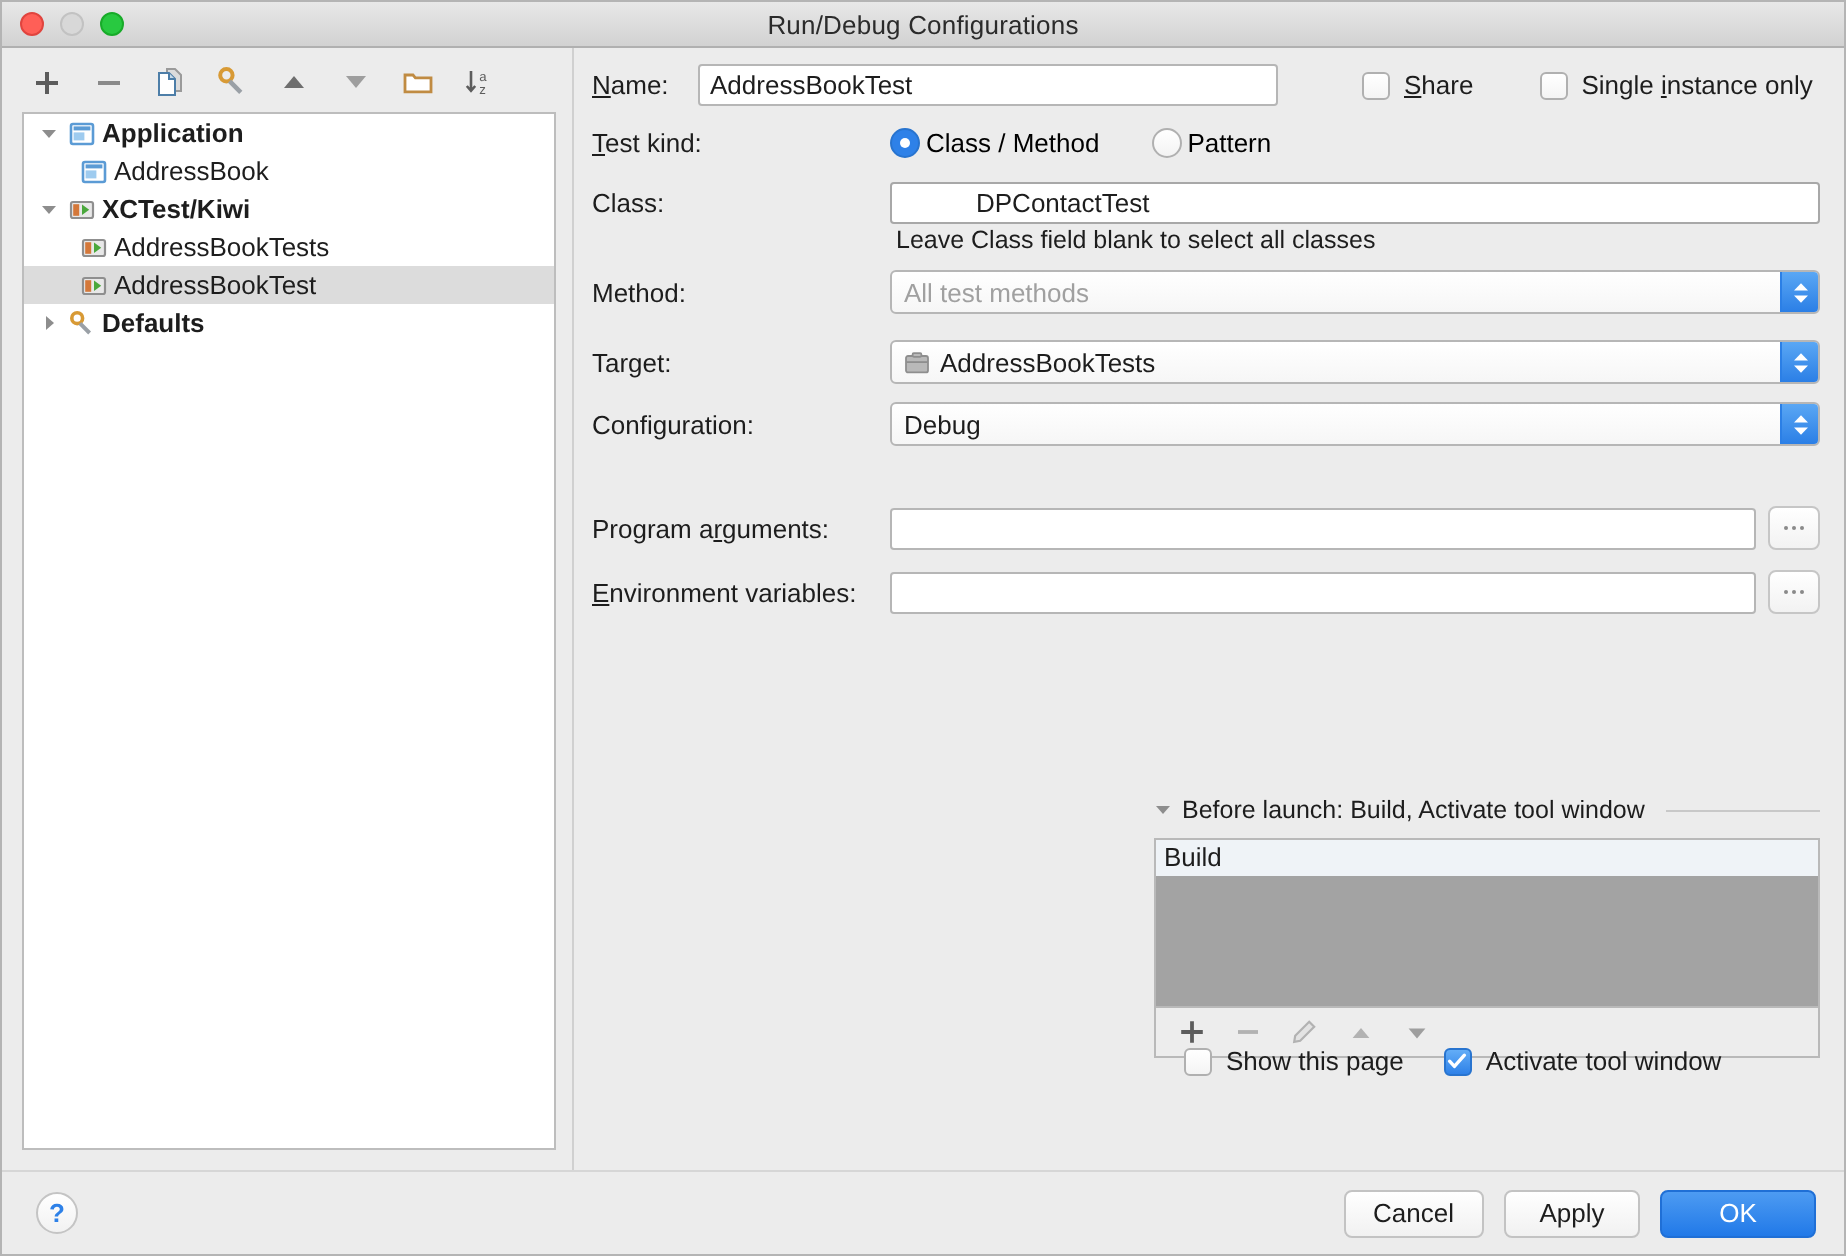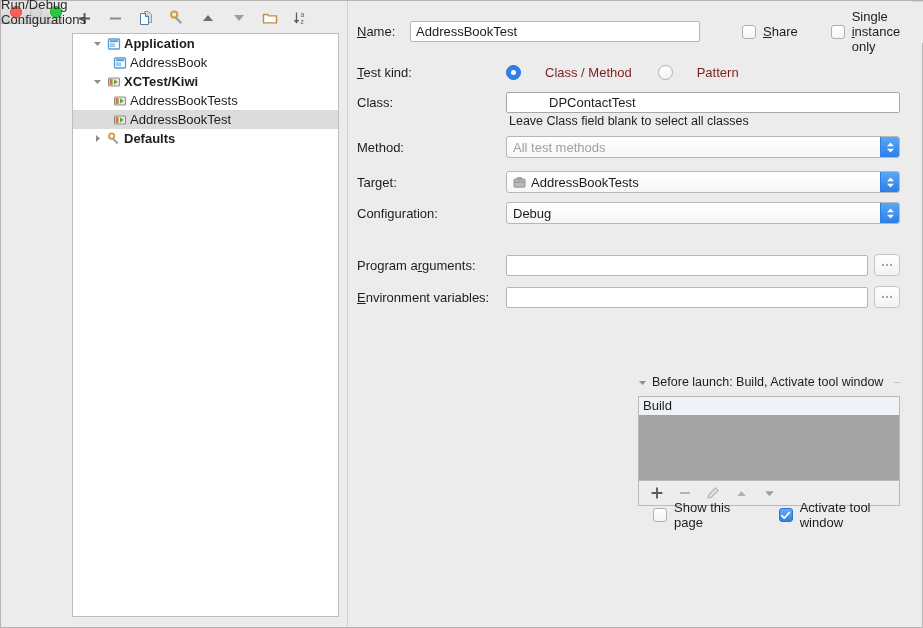--- a/index.html
+++ b/index.html
@@ -10,21 +10,21 @@
     font-family: "Liberation Sans", sans-serif;
     -webkit-font-smoothing: antialiased;
   }
   body { background: #ececec; }
 
   .window {
     position: relative;
     width: 923px; height: 628px;
     background: #ececec;
     border: 1px solid #b4b4b4;
-    display: flex; flex-direction: row;
+    display: flex; flex-direction: column;
   }
 
   
   .titlebar {
     position: relative;
     height: 23px; flex: 0 0 23px;
     background: linear-gradient(#e8e8e8, #d2d2d2);
     border-bottom: 1px solid #b0b0b0;
     display: flex; align-items: center;
   }
@@ -68,21 +68,21 @@
     flex: 1 1 auto;
     background: #fff;
     border: 1px solid #bdbdbd;
     overflow: hidden;
     position: relative;
   }
   .trow {
     height: 19px;
     display: flex; align-items: center;
     font-size: 13px; color: #1d1d1d;
-    padding-left: 16px;
+    padding-left: 4px;
     white-space: nowrap;
   }
   .trow.sel { background: #dcdcdc; }
   .twist {
     width: 16px; flex: 0 0 16px;
     display: flex; align-items: center; justify-content: center;
   }
   .twist svg { display: block; }
   .ticon {
     width: 18px; flex: 0 0 18px;
@@ -183,21 +183,21 @@
     width: 15px; height: 15px; flex: 0 0 15px;
     border-radius: 50%;
     border: 1px solid #b0b0b0;
     background: linear-gradient(#ffffff, #f3f3f3);
     display: inline-flex; align-items: center; justify-content: center;
   }
   .radio.on { background: #2e81e8; border-color: #2874cf; }
   .radio.on::after {
     content: ""; width: 5px; height: 5px; border-radius: 50%; background: #fff; display: block;
   }
-  .rwrap { display: flex; align-items: center; gap: 24px; font-size: 13px; color: #7f1d1d; }
+  .rwrap { display: flex; align-items: center; gap: 3px; font-size: 13px; color: #000000; }
 
   
   .bl {
     position: absolute; left: 290px; right: 12px; top: 372px;
   }
   .blhdr { display: flex; align-items: center; gap: 5px; }
   .blhdr .tri { display: block; }
   .blhdr .bltxt { font-size: 12.5px; color: #1d1d1d; white-space: nowrap; }
   .blhdr .line { flex: 1 1 auto; height: 1px; background: #c8c8c8; margin-left: 6px; }
 

